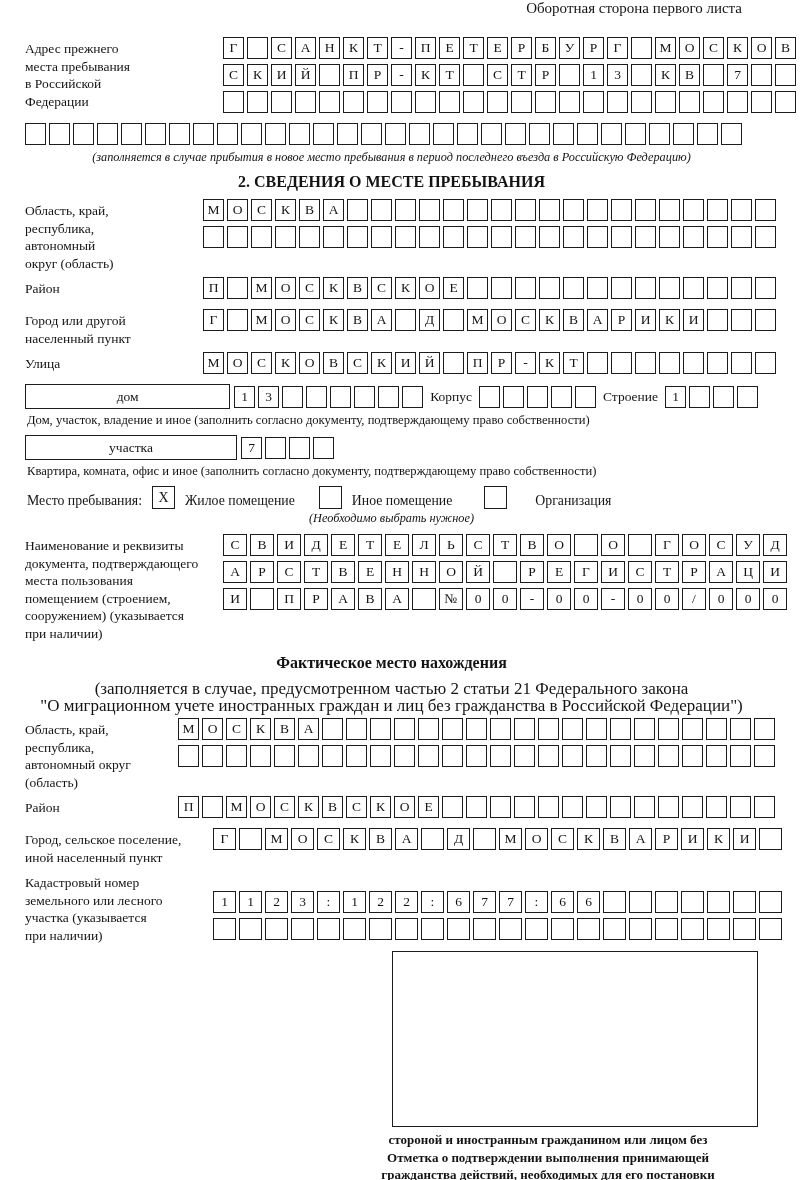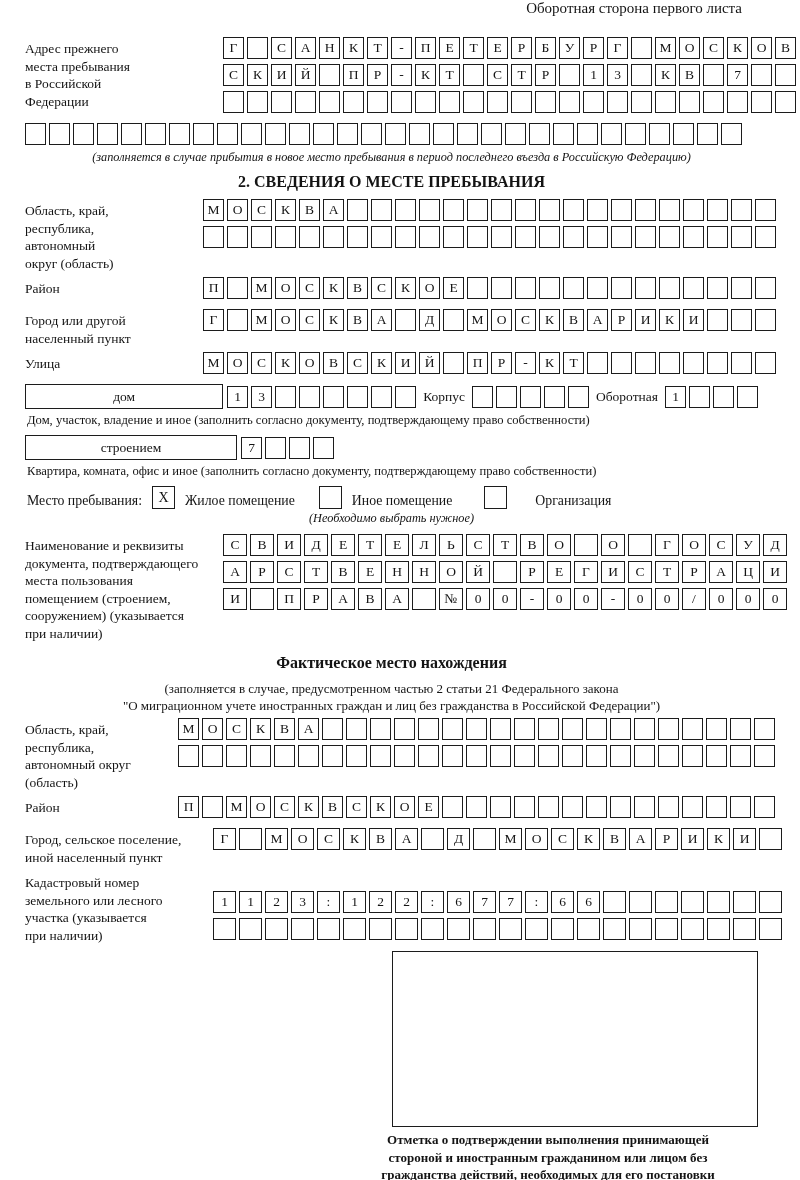--- a/index.html
+++ b/index.html
@@ -29,21 +29,21 @@
   .named-rect{box-sizing:border-box;border:1.5px solid #1c1c1c;height:25px;display:flex;
               align-items:center;justify-content:center;font-size:13.5px;}
   .dom-rect{flex:1 1 auto;min-width:170px;max-width:340px;}
   .kv-rect{width:212px;flex:none;}
   .grp-label{font-size:13.5px;white-space:nowrap;padding:0 3px;}
 
   .stay-line{display:flex;align-items:flex-end;gap:10px;font-size:13.8px;margin:4px 0 2px 2px;}
   .chk{box-sizing:border-box;width:23px;height:23px;border:1.5px solid #1c1c1c;flex:none;
        display:flex;align-items:center;justify-content:center;font-size:14px;}
 
-  .facts-note{font-size:13px;text-align:center;line-height:17px;margin-bottom:4px;}
+  .facts-note{font-size:17px;text-align:center;line-height:17px;margin-bottom:4px;}
 
   .stamp-wrap{display:flex;justify-content:flex-end;margin-top:6px;}
   .stamp-box{box-sizing:border-box;width:366px;height:176px;border:1.6px solid #1c1c1c;margin-right:0;}
   .stamp-cap{width:420px;margin-left:313px;text-align:center;font-weight:bold;
              font-size:13px;line-height:17.5px;margin-top:4px;}
 </style>
 </head>
 <body>
 
 <div class="page">
@@ -355,33 +355,33 @@
         <div class="cell"></div>
       </div>
     <span class="grp-label">Корпус</span>
     <div class="boxrow" style="margin-bottom:0">
         <div class="cell"></div>
         <div class="cell"></div>
         <div class="cell"></div>
         <div class="cell"></div>
         <div class="cell"></div>
       </div>
-    <span class="grp-label">Оборотная</span>
+    <span class="grp-label">Строение</span>
     <div class="boxrow" style="margin-bottom:0">
         <div class="cell">1</div>
         <div class="cell"></div>
         <div class="cell"></div>
         <div class="cell"></div>
       </div>
   </div>
   <div class="note-left">Дом, участок, владение и иное (заполнить согласно документу, подтверждающему право собственности)</div>
 
   <div class="inline-line">
     <div class="named-rect kv-rect">
-      <span>строением</span>
+      <span>участка</span>
     </div>
     <div class="boxrow" style="margin-bottom:0">
         <div class="cell">7</div>
         <div class="cell"></div>
         <div class="cell"></div>
         <div class="cell"></div>
       </div>
   </div>
   <div class="note-left">Квартира, комната, офис и иное (заполнить согласно документу, подтверждающему право собственности)</div>
 
@@ -673,19 +673,19 @@
           <div class="cell"></div>
           <div class="cell"></div>
         </div>
     </div>
   </div>
 
   <div class="stamp-wrap">
     <div class="stamp-box"></div>
   </div>
   <div class="stamp-cap">
+    <div>стороной и иностранным гражданином или лицом без</div>
     <div>Отметка о подтверждении выполнения принимающей</div>
-    <div>стороной и иностранным гражданином или лицом без</div>
     <div>гражданства действий, необходимых для его постановки</div>
 
   </div>
 
 </div>
 
 </body></html>

